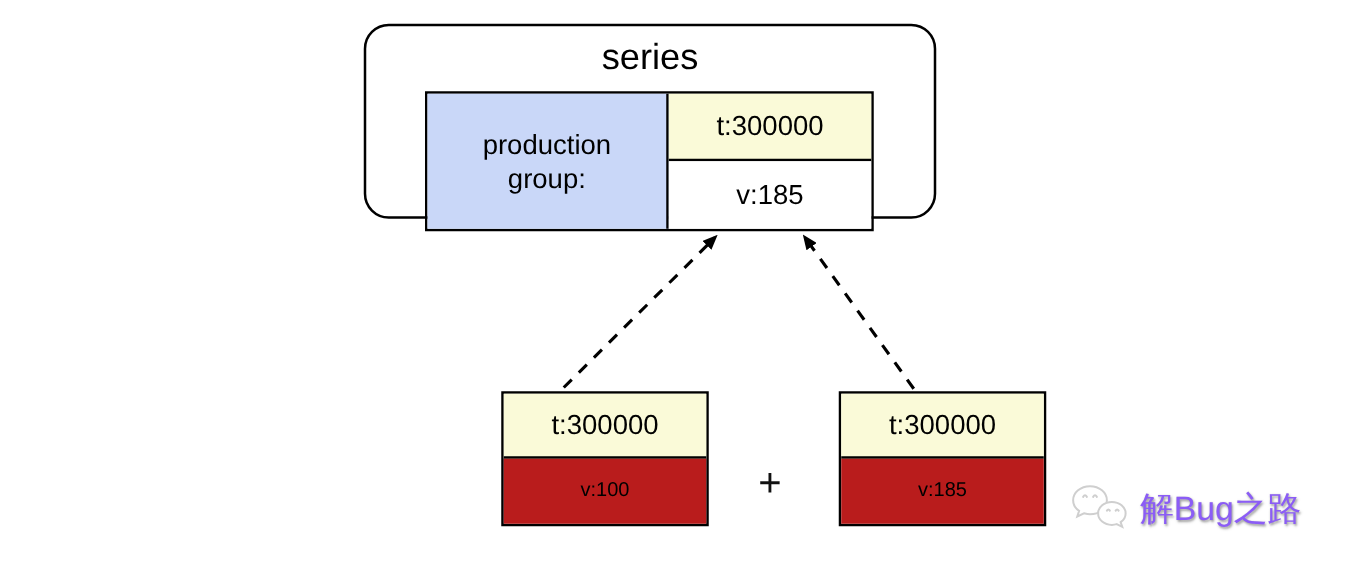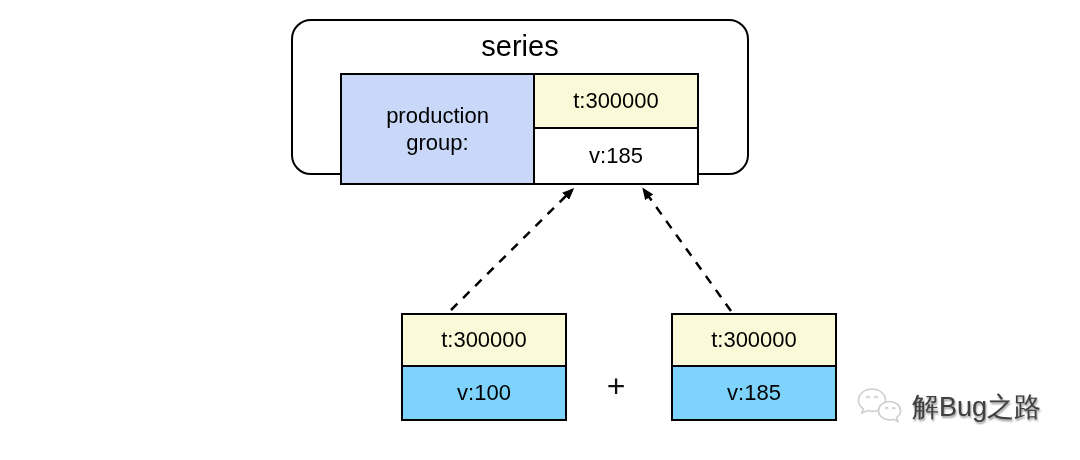--- a/index.html
+++ b/index.html
@@ -76,22 +76,22 @@
   .operand-time {
     flex: 1 1 50%;
     display: flex; align-items: center; justify-content: center;
     background: #fafad8;
     border-bottom: 2px solid #000;
     font-size: 22px;
   }
   .operand-value {
     flex: 1 1 50%;
     display: flex; align-items: center; justify-content: center;
-    background: #7dd3fc;
-    font-size: 22px;
+    background: #b91c1c;
+    font-size: 16px;
   }
 
   
   .plus-sign {
     position: absolute;
     left: 594px; top: 368px;
     width: 44px;
     text-align: center;
     font-size: 32px;
     font-weight: 500;
@@ -110,21 +110,21 @@
   .watermark {
     position: absolute;
     left: 856px; top: 386px;
     display: flex;
     align-items: center;
     gap: 8px;
   }
   .watermark-text {
     font-size: 27px;
     font-weight: 500;
-    color: #404040;
+    color: #8b5cf6;
     text-shadow: 1px 1.5px 2px rgba(140,140,140,0.85),
                  0 0 1px rgba(180,180,180,0.6);
   }
   .watermark-icon svg { display: block; }
 </style>
 </head>
 <body>
 
 <div class="canvas">
 

